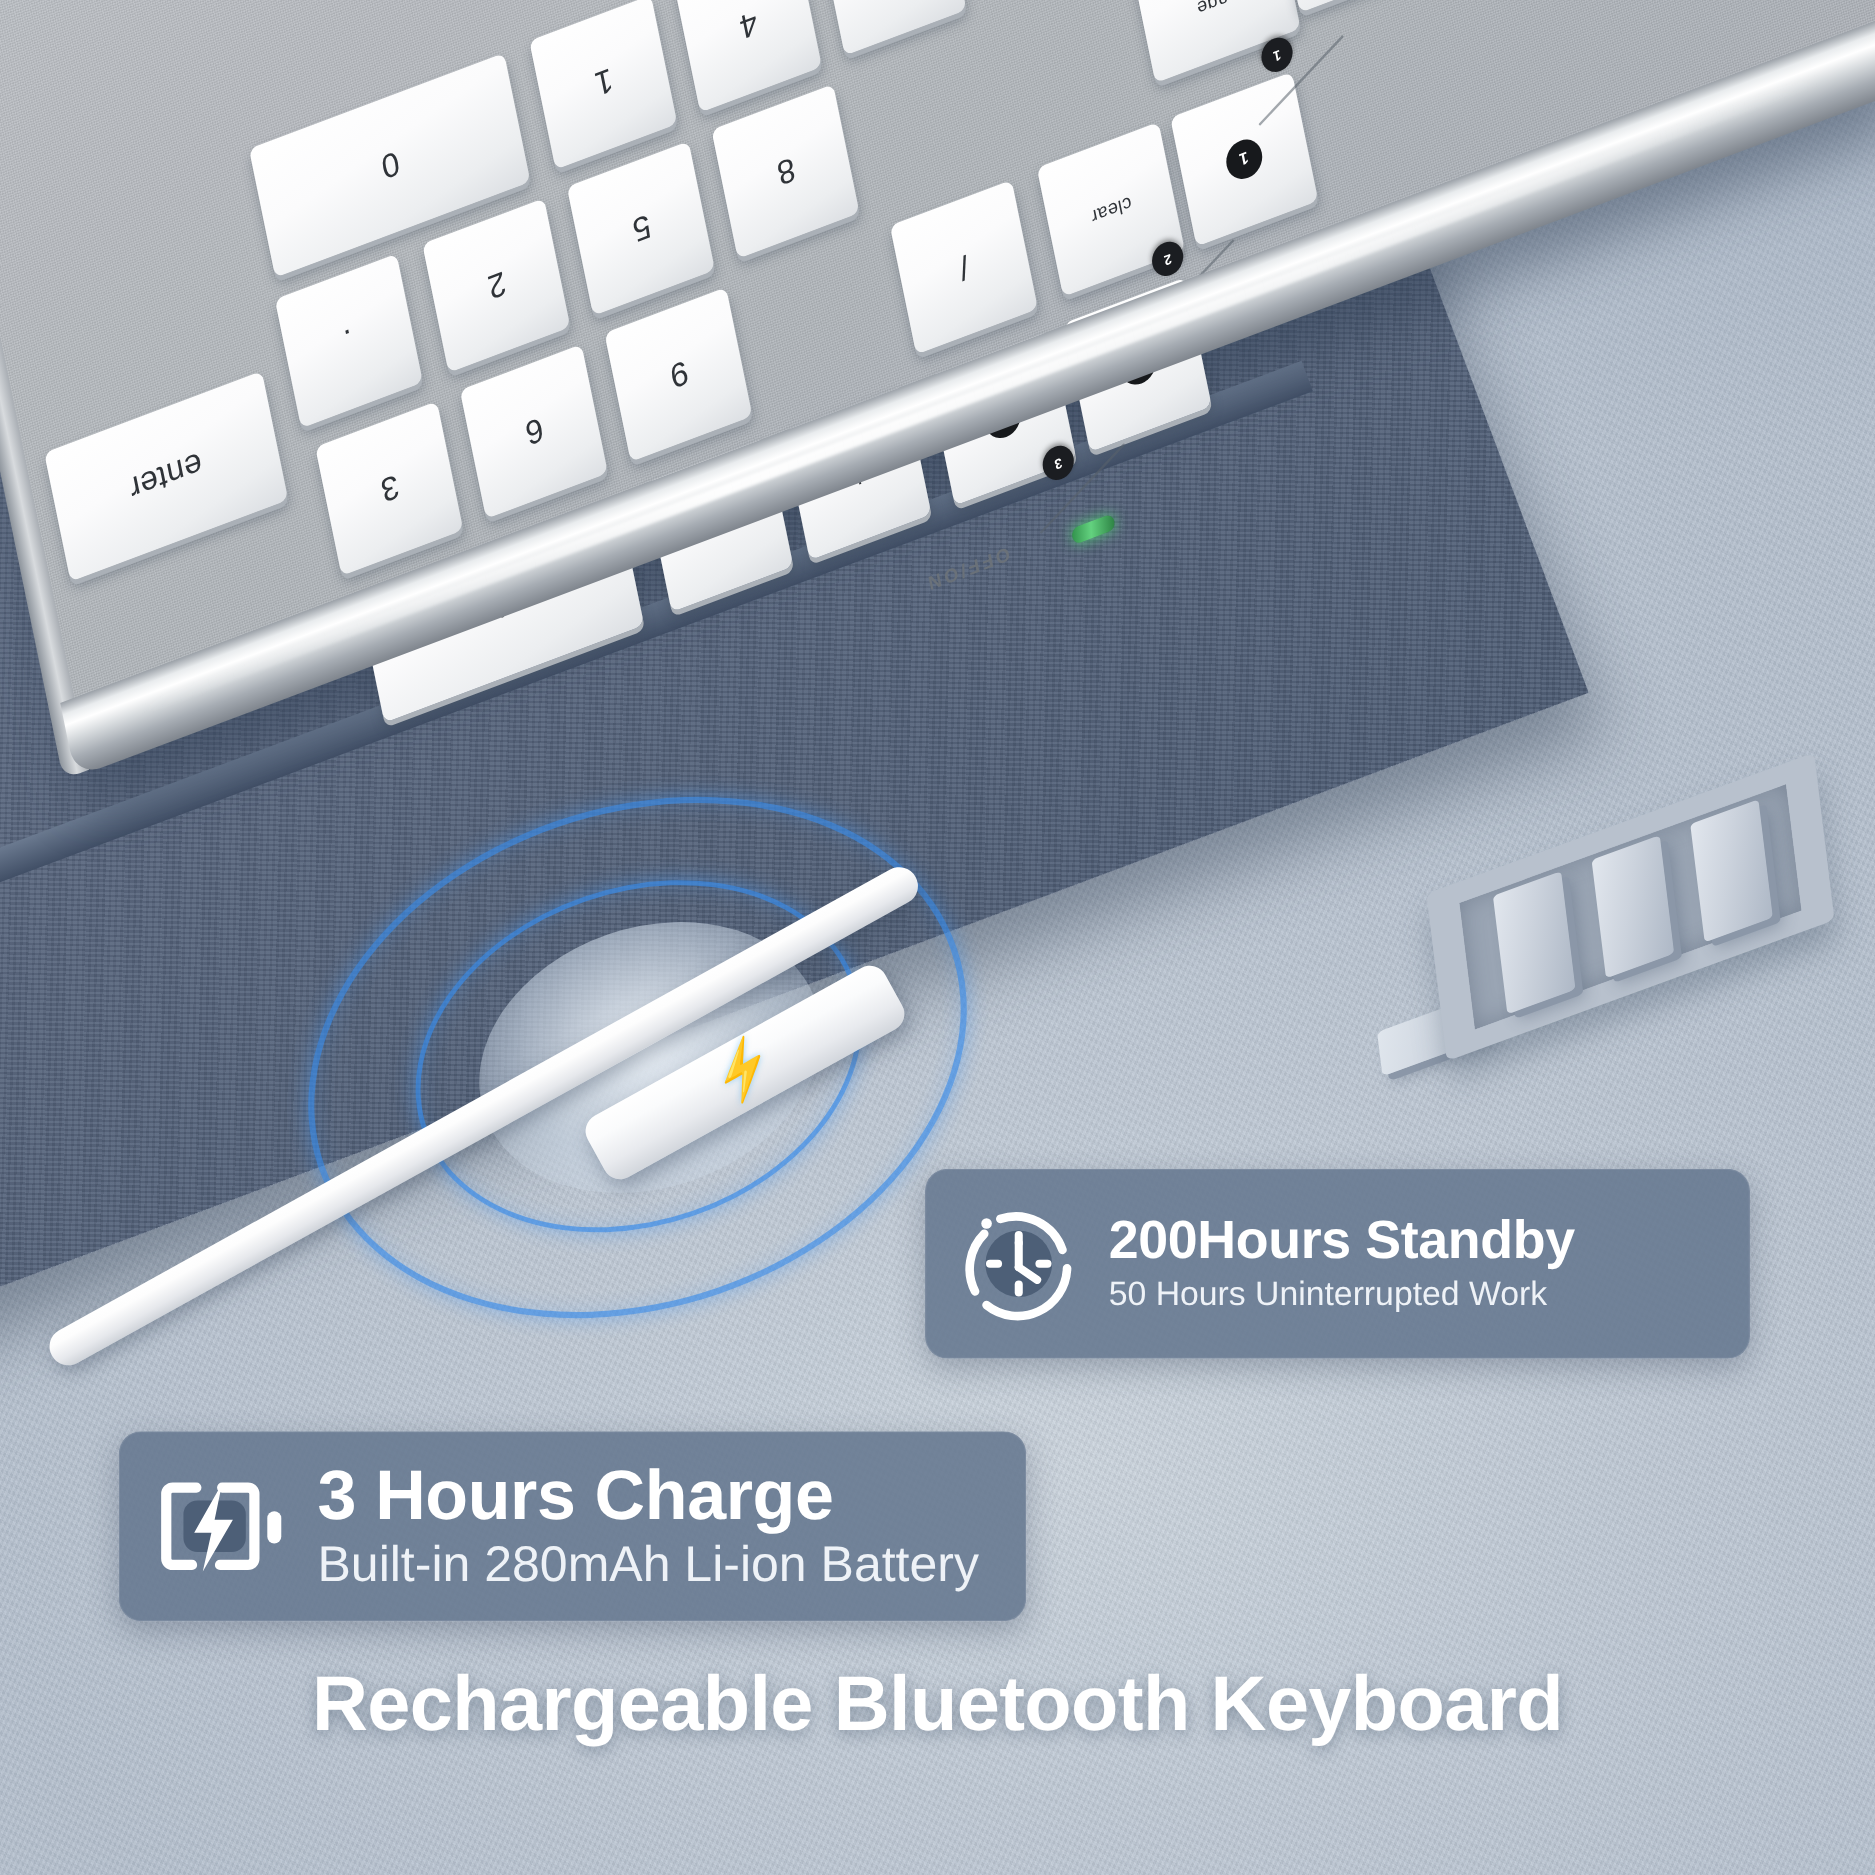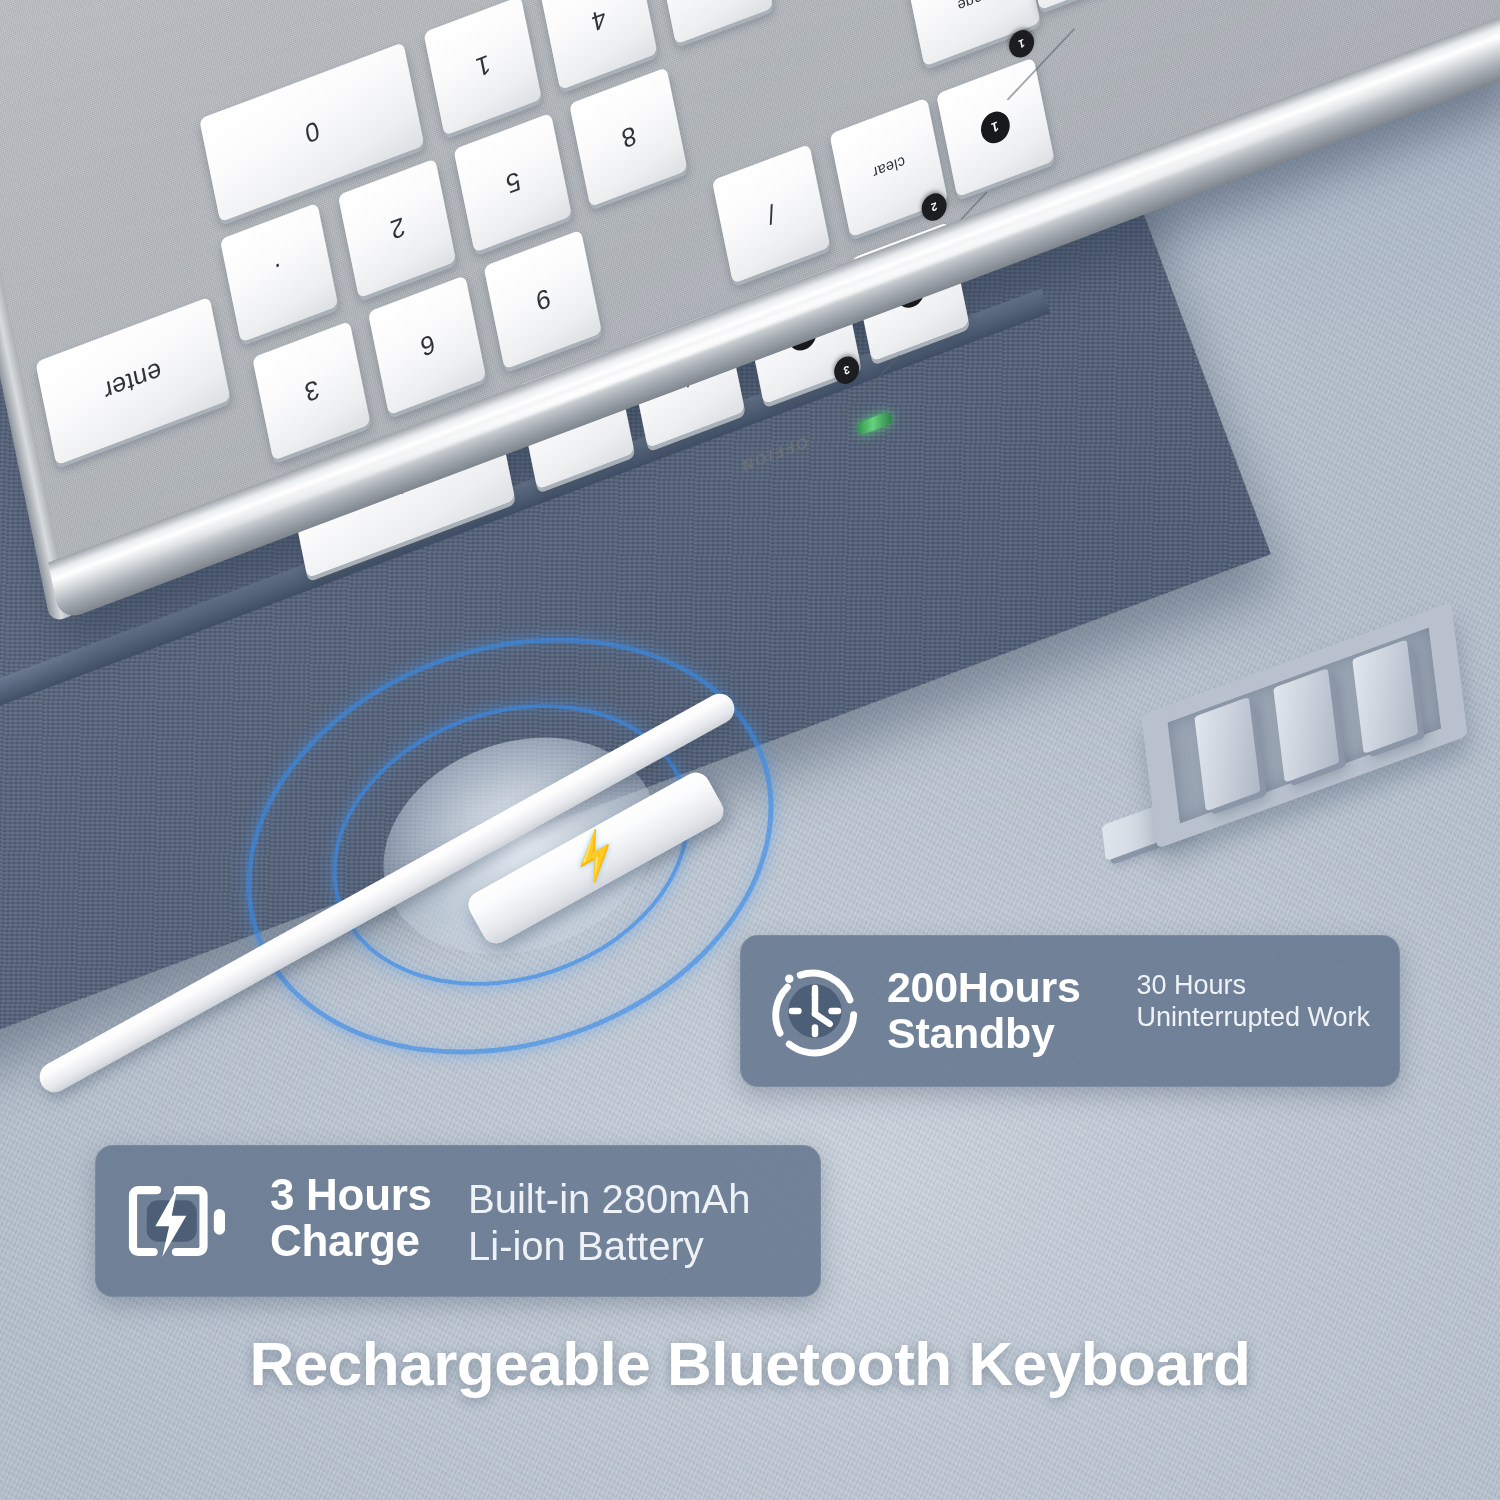--- a/index.html
+++ b/index.html
@@ -200,30 +200,30 @@
   
   .badge{
     position:absolute;
     background:rgba(101,119,143,.88);
     border-radius:18px;
     display:flex; align-items:center; gap:26px;
     padding:0 28px;
     box-shadow:0 8px 24px rgba(45,60,82,.3);
     border:1px solid rgba(255,255,255,.08);
   }
-  .badge-text{ display:flex; flex-direction:row; }
+  .badge-text{ display:flex; flex-direction:column; }
   .badge-title{ color:#fff; font-weight:700; line-height:1.06; }
   .badge-sub{ color:#eef2f7; line-height:1.18; }
 
   #badge-standby{ left:740px; top:935px; width:660px; height:152px; }
   #badge-standby .badge-title{ font-size:43px; letter-spacing:-.3px; }
   #badge-standby .badge-sub{ font-size:27px; margin-top:5px; }
 
   #badge-charge{ left:95px; top:1145px; width:726px; height:152px; }
-  #badge-charge .badge-title{ font-size:44px; letter-spacing:-.3px;margin-left:16px; }
+  #badge-charge .badge-title{ font-size:56px; letter-spacing:-.3px; }
   #badge-charge .badge-sub{ font-size:40px; margin-top:4px; }
 
   .icon-clock, .icon-batt{ flex:0 0 auto; }
 
   
   #headline{
     position:absolute; left:0; top:1328px; width:100%;
     text-align:center;
     color:#ffffff;
     font-size:62px;
@@ -363,21 +363,21 @@
         <path d="M25 50 L32 50"></path>
         <path d="M68 50 L75 50"></path>
       </g>
       <g stroke="#ffffff" stroke-width="7" stroke-linecap="round" fill="none">
         <path d="M50 32 L50 53"></path>
         <path d="M50 53 L66 64"></path>
       </g>
     </svg>
     <div class="badge-text">
       <div class="badge-title">200Hours Standby</div>
-      <div class="badge-sub">30 Hours Uninterrupted Work</div>
+      <div class="badge-sub">50 Hours Uninterrupted Work</div>
     </div>
   </div>
 
   <div class="badge" id="badge-charge">
     <svg class="icon-batt" width="104" height="86" viewBox="0 0 120 100">
       <rect x="26" y="26" width="58" height="48" rx="13" fill="#4d5f77"></rect>
       <g stroke="#ffffff" stroke-width="9.5" stroke-linecap="round" fill="none">
         <path d="M38 14 L16 14 A6 6 0 0 0 10 20 L10 80 A6 6 0 0 0 16 86 L34 86"></path>
         <path d="M62 14 L86 14 A6 6 0 0 1 92 20 L92 80 A6 6 0 0 1 86 86 L60 86"></path>
       </g>

